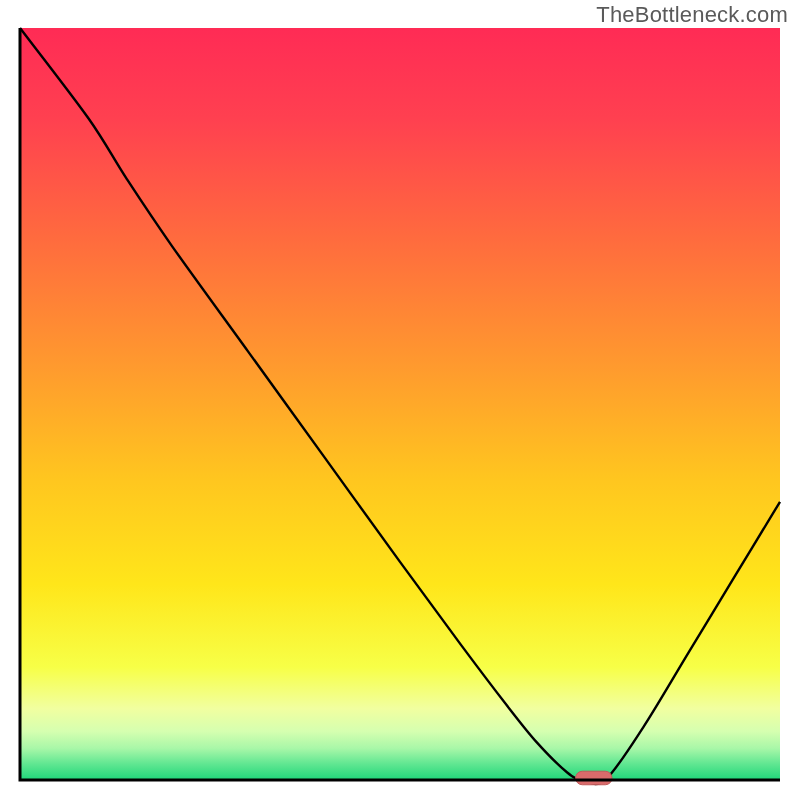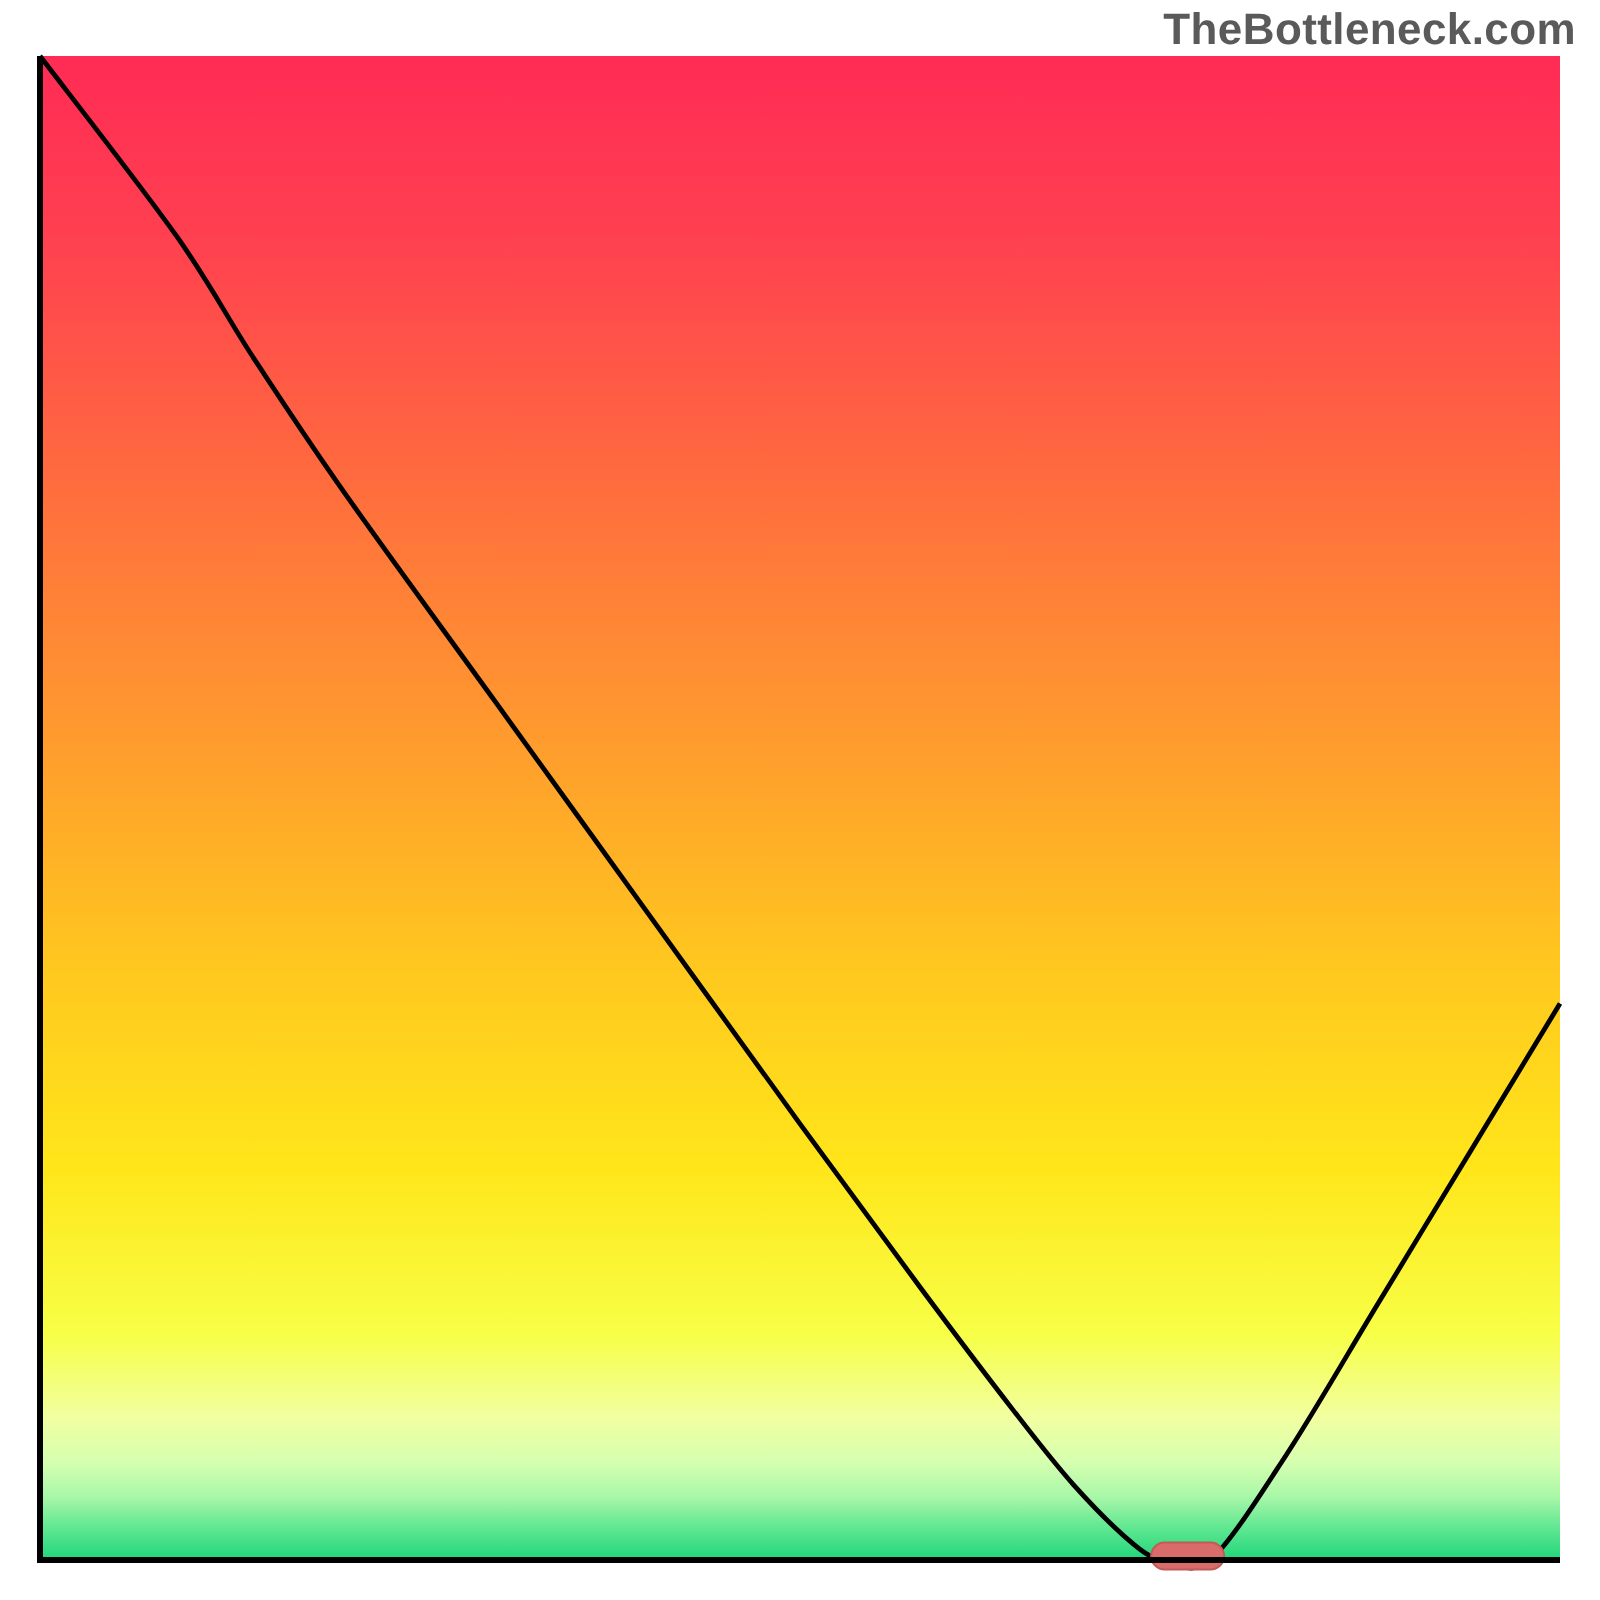--- a/index.html
+++ b/index.html
@@ -15,21 +15,21 @@
     width: 800px;
     height: 800px;
   }
   .watermark {
     position: absolute;
     top: 2px;
     right: 12px;
     font-size: 22px;
     color: #5a5a5a;
     letter-spacing: 0.2px;
-    font-weight: 700;
+    font-weight: 400;
   }
   svg.plot {
     position: absolute;
     left: 0;
     top: 0;
   }
 </style>
 </head>
 <body>
 <div class="container">

